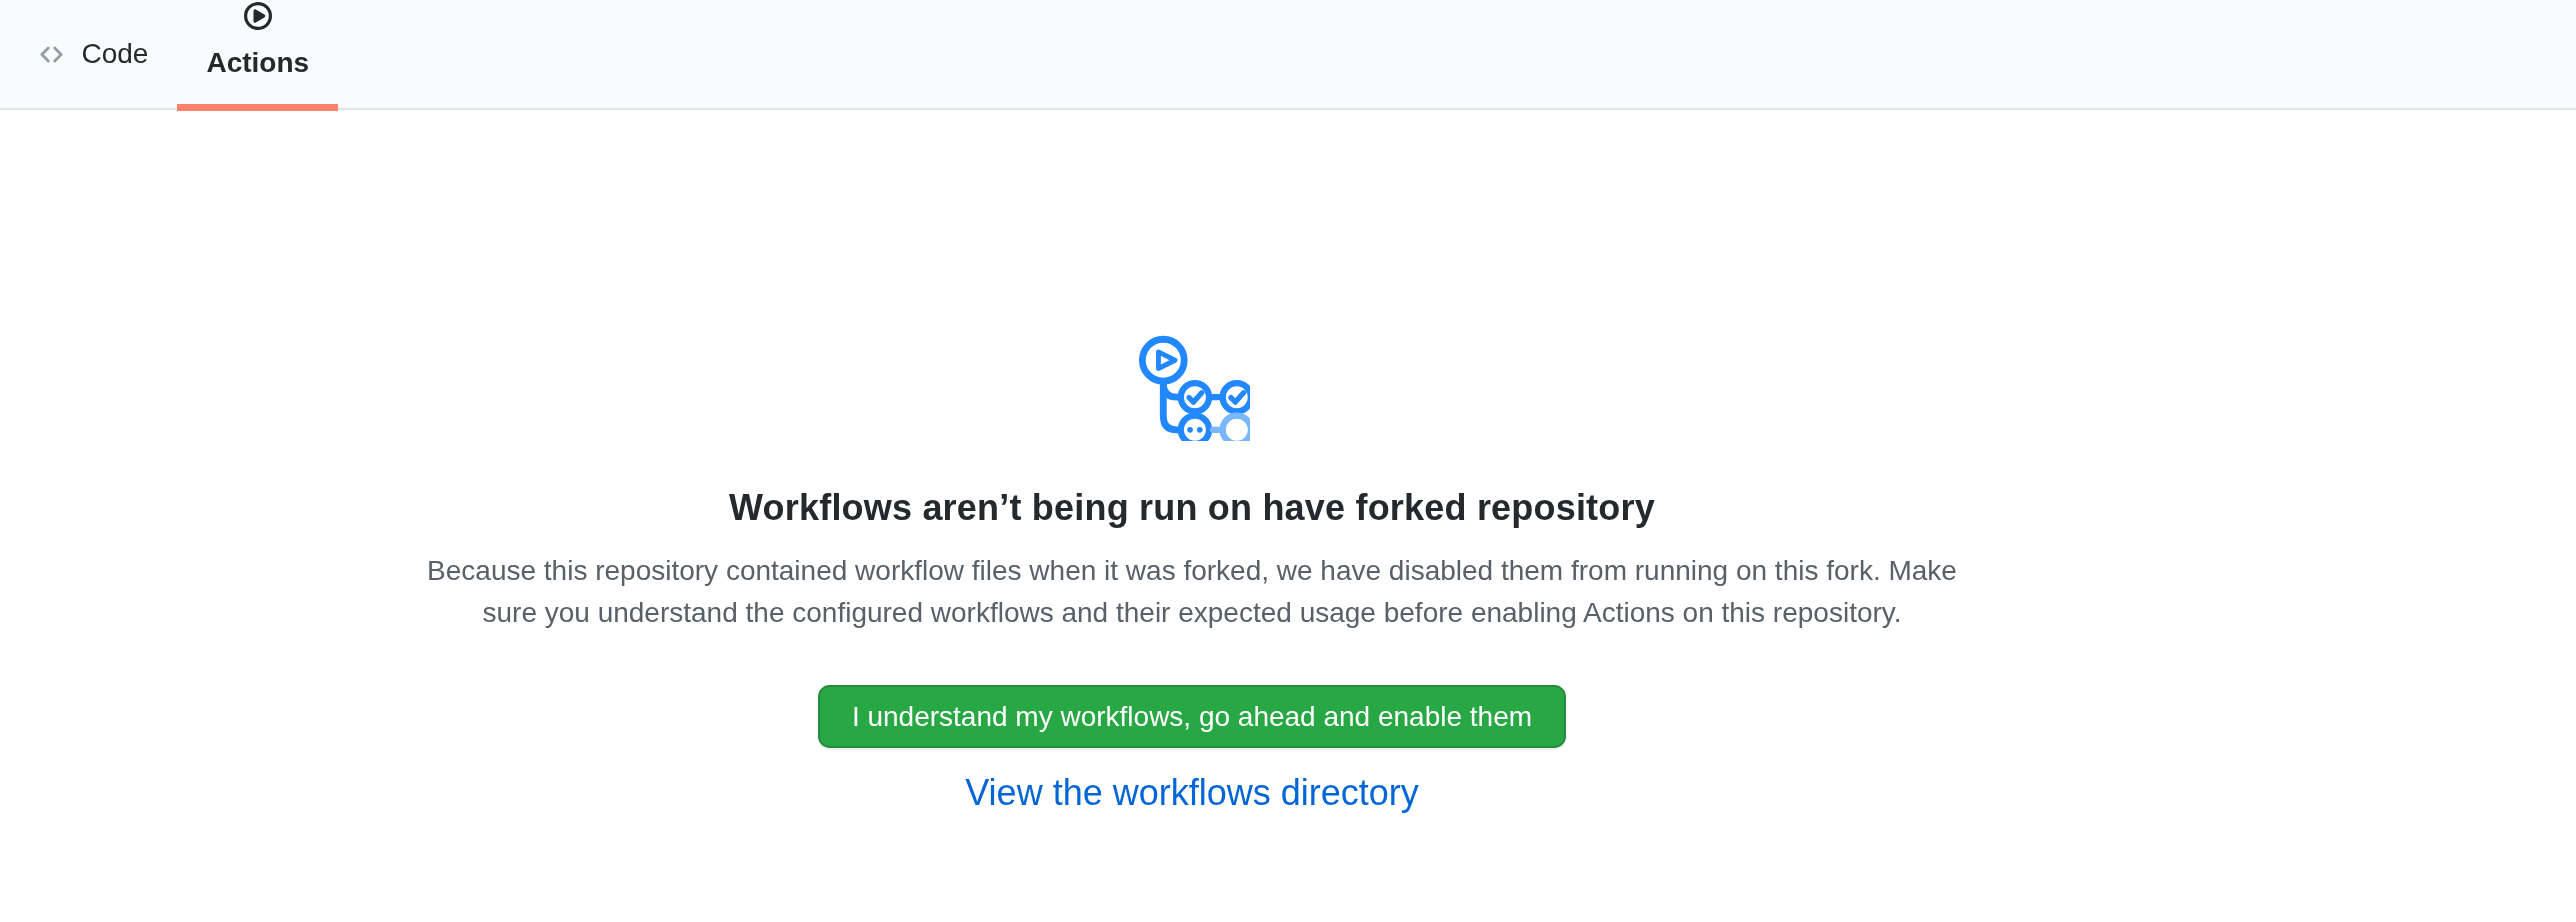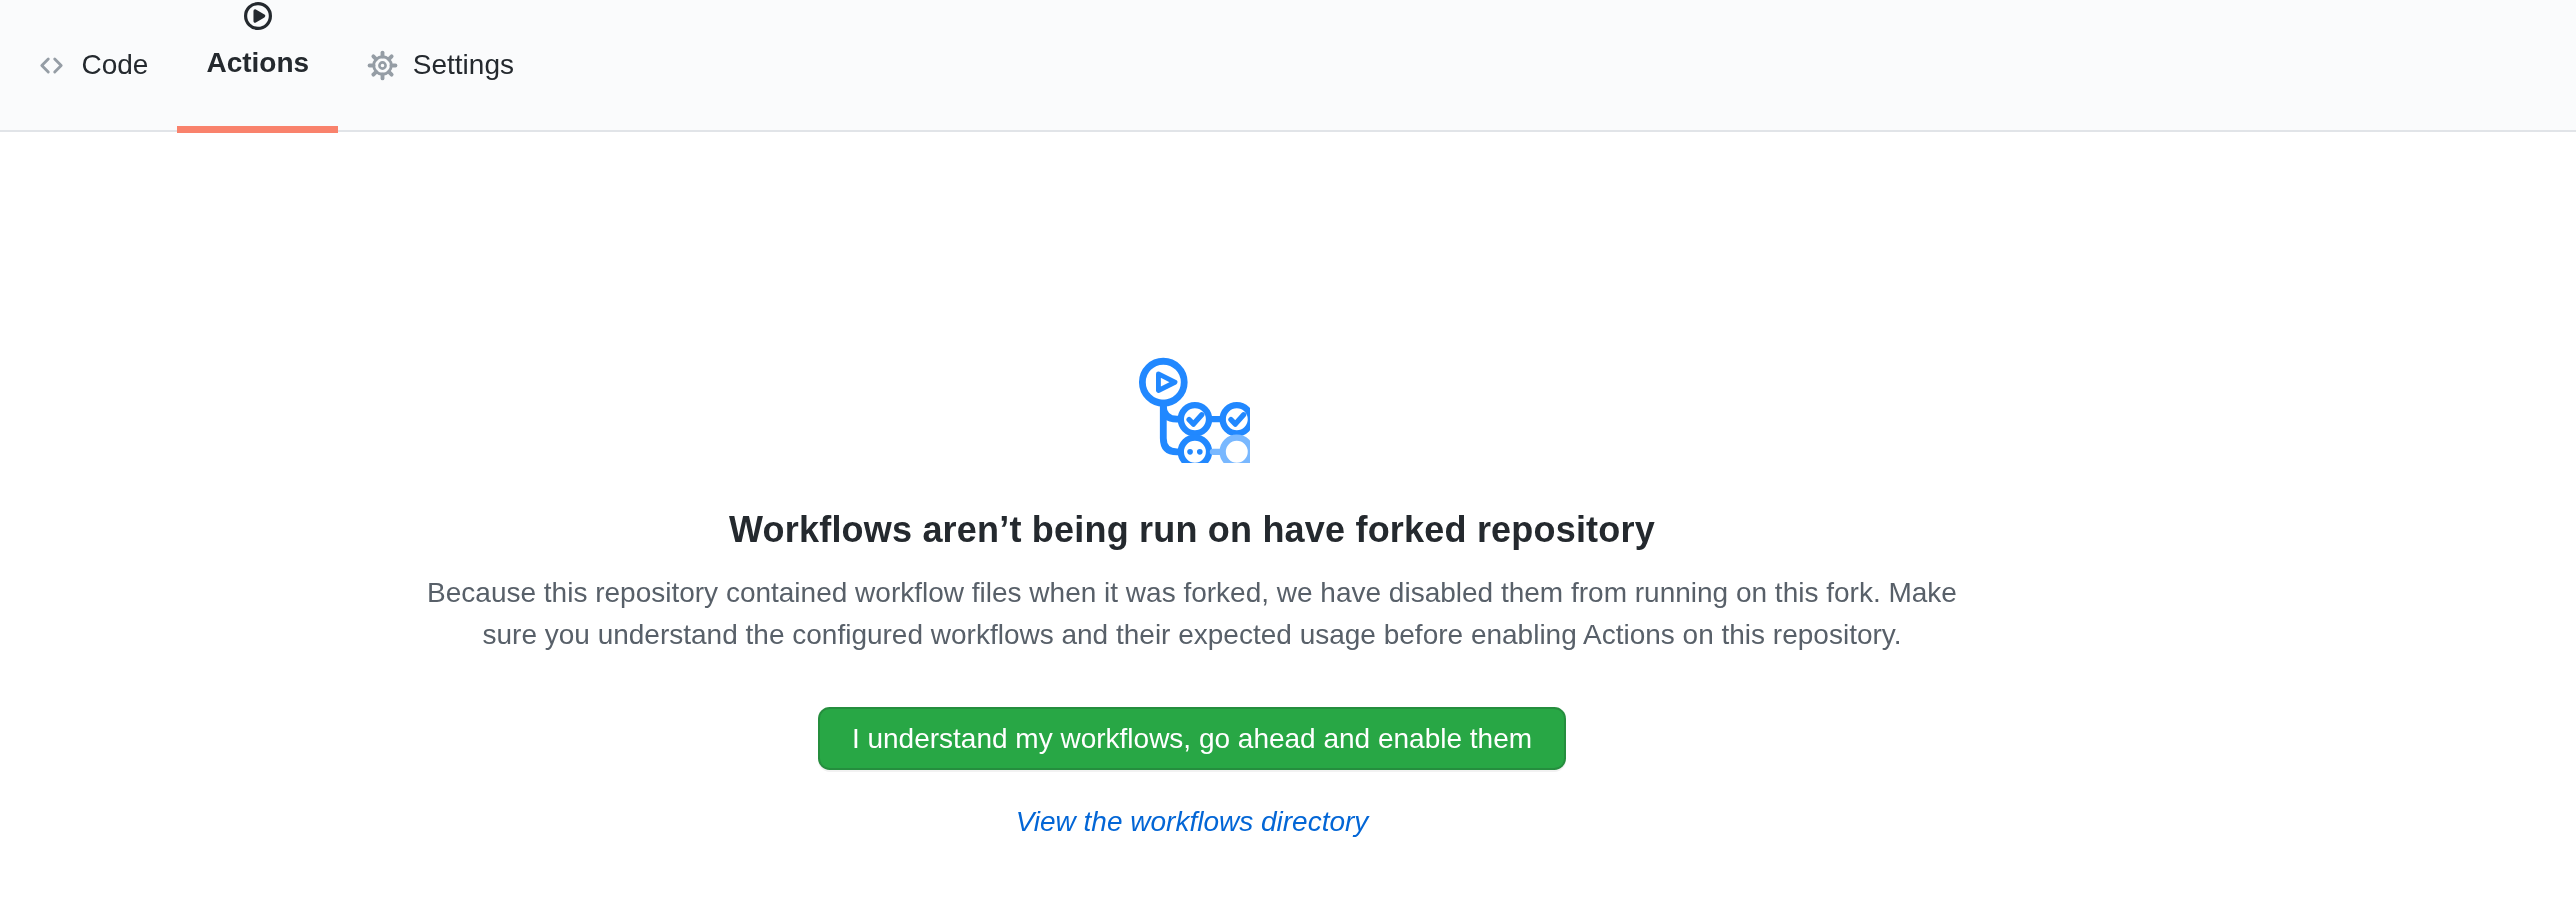--- a/index.html
+++ b/index.html
@@ -6,21 +6,21 @@
     --c-nav-bg:#fafbfc; --c-border:#e1e4e8; --c-text:#24292e; --c-muted:#586069;
     --c-icon-gray:#959da5; --c-underline:#f9826c; --c-accent-blue:#2188ff;
     --c-light-blue:#79b8ff; --c-button-green:#28a745; --c-link-blue:#0366d6;
   }
   * { box-sizing:border-box; margin:0; padding:0; }
   html,body { width:2576px; height:923px; overflow:hidden; background:#ffffff;
     font-family:"Liberation Sans", sans-serif; color:var(--c-text); }
 
   
   .repo-nav {
-    height:132px; background:var(--c-nav-bg);
+    height:110px; background:var(--c-nav-bg);
     border-bottom:2.9px solid var(--c-border);
     display:flex; align-items:stretch; padding-left:6.8px;
   }
   .tab {
     position:relative; display:flex; align-items:center; gap:14.7px;
     padding:0 29px; font-size:28px; color:var(--c-text);
     text-decoration:none; cursor:pointer; white-space:nowrap;
   }
   .tab .ticon { display:flex; align-items:center; color:var(--c-icon-gray); }
   .tab .ticon svg { display:block; }
@@ -48,22 +48,22 @@
   }
   .btn-primary {
     margin-top:51px; height:63px; padding:0 32px;
     background:var(--c-button-green); color:#ffffff;
     border:2px solid rgba(27,31,35,.18); border-radius:11.7px;
     font-family:"Liberation Sans", sans-serif;
     font-size:28px; font-weight:400; line-height:59px; cursor:pointer;
     box-shadow:0 2px 0 rgba(27,31,35,.06);
   }
   .wf-link {
-    margin-top:36px; font-size:28px; color:var(--c-link-blue);
-    text-decoration:none; cursor:pointer;font-style:italic;
+    margin-top:24px; font-size:36px; color:var(--c-link-blue);
+    text-decoration:none; cursor:pointer;
   }
 </style>
 </head>
 <body>
 
 <nav class="repo-nav">
 
   <a class="tab">
     <span class="ticon">
       <svg width="31" height="31" viewBox="0 0 24 24" fill="none" stroke="currentColor" stroke-width="2.2" stroke-linecap="round" stroke-linejoin="round">
@@ -79,39 +79,20 @@
     <span class="ticon">
       <svg width="32" height="32" viewBox="0 0 24 24" fill="none" stroke="currentColor" stroke-width="2.4" stroke-linejoin="round">
         <circle cx="12" cy="12" r="9.3"></circle>
         <path d="M9.8 8.2 L16.2 12 L9.8 15.8 Z" fill="currentColor"></path>
       </svg>
     </span>
     <span>Actions</span>
   </a>
 
 
-  <a class="tab">
-    <span class="ticon">
-      <svg width="31" height="31" viewBox="0 0 24 24" fill="none" stroke="currentColor" stroke-linecap="round">
-        <circle cx="12" cy="12" r="6.8" stroke-width="2.2"></circle>
-        <circle cx="12" cy="12" r="2.4" stroke-width="2"></circle>
-        <g stroke-width="3">
-          <path d="M19 12 H22"></path>
-            <path d="M16.95 16.95 L19.07 19.07"></path>
-          <path d="M12 19 V22"></path>
-            <path d="M7.05 16.95 L4.93 19.07"></path>
-          <path d="M5 12 H2"></path>
-            <path d="M7.05 7.05 L4.93 4.93"></path>
-          <path d="M12 5 V2"></path>
-            <path d="M16.95 7.05 L19.07 4.93"></path>
-        </g>
-      </svg>
-    </span>
-    <span>Settings</span>
-  </a>
 
 </nav>
 
 <main class="content">
 
   <div class="wf-icon">
     <svg width="115" height="110" viewBox="0 0 118 113" fill="none">
       <g stroke="var(--c-accent-blue)" stroke-width="7" stroke-linecap="round" stroke-linejoin="round">
         <circle cx="29" cy="30" r="21.5"></circle>
         <path d="M24 21.5 L41 30 L24 38.5 Z" stroke-width="5"></path>

